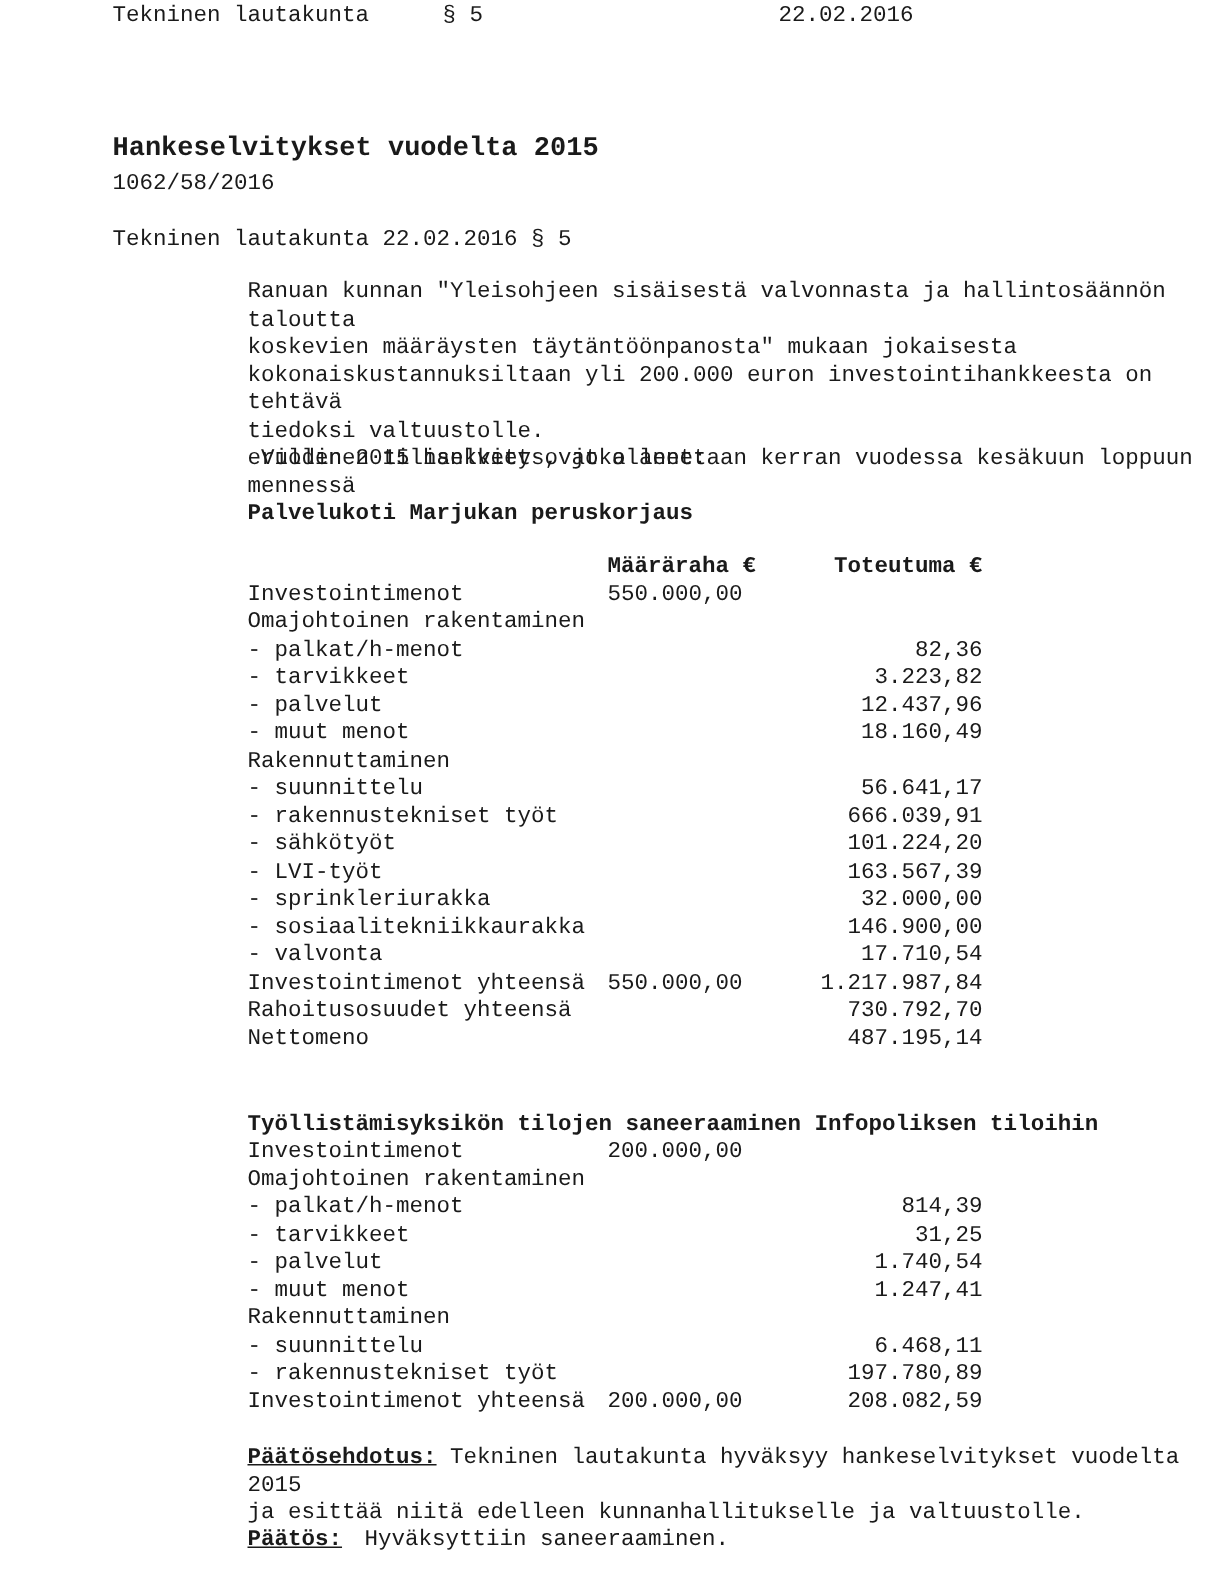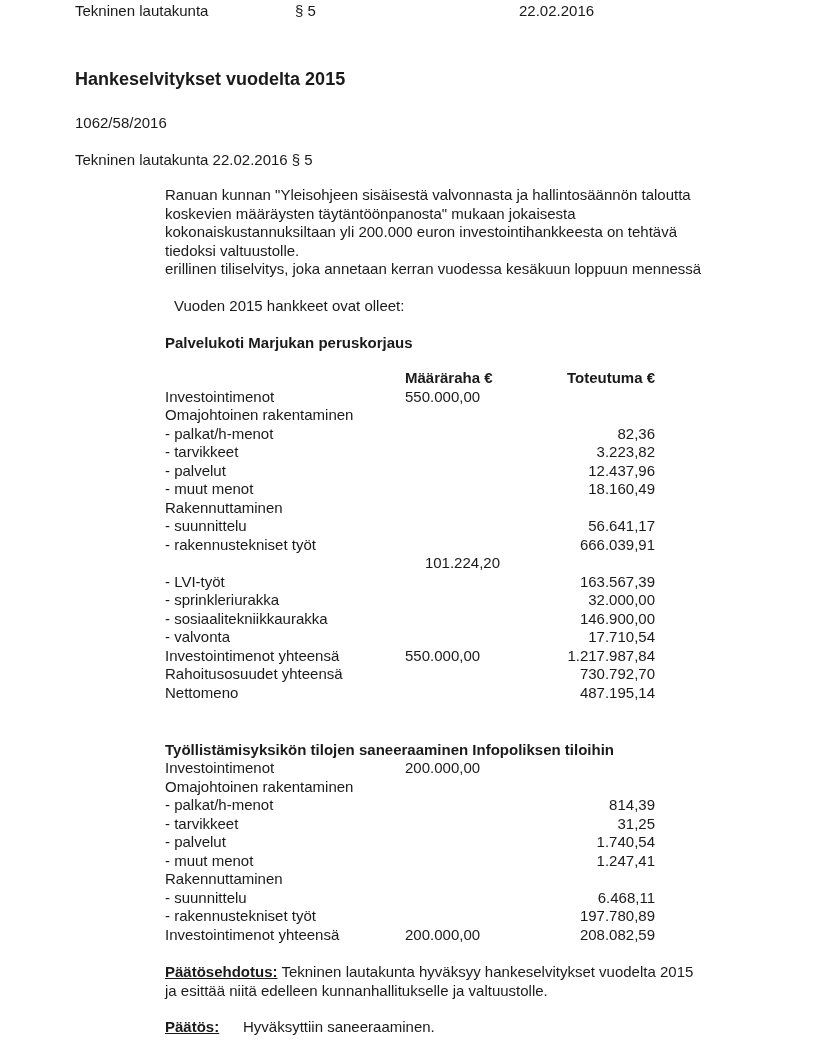--- a/index.html
+++ b/index.html
@@ -2,34 +2,34 @@
 <html><head>
 <meta charset="utf-8">
 <style>
   * { margin: 0; padding: 0; box-sizing: border-box; }
   html, body { background: #ffffff; }
   .page {
     position: relative;
     width: 816px;
     height: 1056px;
     background: #ffffff;
-    font-family: Liberation Sans, sans-serif;
+    font-family: Liberation Mono, monospace;
     font-size: 15px;
     line-height: 18.5px;
     color: #1a1a1a;
     overflow: hidden;
   }
   .abs { position: absolute; }
 
   
   .approval-table { left: 75px; top: 2px; right: 30px; }
   .approval-row { display: grid; grid-template-columns: 220px 224px 1fr; }
 
   
-  .title { left: 75px; top: 68px; font-size: 18px; font-weight: bold; line-height: 22px; }
+  .title { left: 75px; top: 88px; font-size: 18px; font-weight: bold; line-height: 22px; }
   .case-number { left: 75px; top: 114px; }
   .meeting-ref { left: 75px; top: 151px; }
 
   
   .intro { left: 165px; top: 186px; width: 640px; }
 
   .projects-intro { left: 174px; top: 297px; }
 
   .section-title { left: 165px; font-weight: bold; }
   .p1-title { top: 334px; }
@@ -131,20 +131,21 @@
         <span class="cell cell-label">- suunnittelu</span>
         <span class="cell cell-budget"></span>
         <span class="cell cell-actual">56.641,17</span>
       </div>
       <div class="cost-row">
         <span class="cell cell-label">- rakennustekniset työt</span>
         <span class="cell cell-budget"></span>
         <span class="cell cell-actual">666.039,91</span>
       </div>
       <div class="cost-row">
+        <span class="cell cell-label">- sähkötyöt</span>
         <span class="cell cell-budget"></span>
         <span class="cell cell-actual">101.224,20</span>
       </div>
       <div class="cost-row">
         <span class="cell cell-label">- LVI-työt</span>
         <span class="cell cell-budget"></span>
         <span class="cell cell-actual">163.567,39</span>
       </div>
       <div class="cost-row">
         <span class="cell cell-label">- sprinkleriurakka</span>

